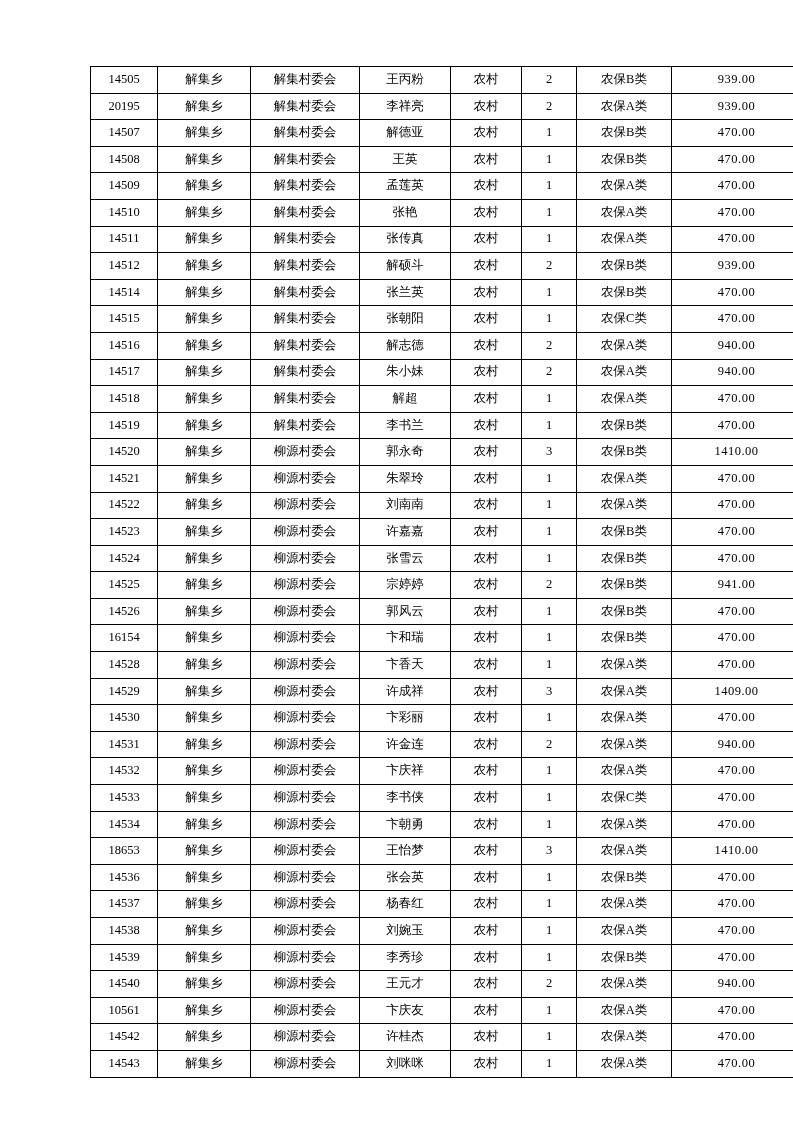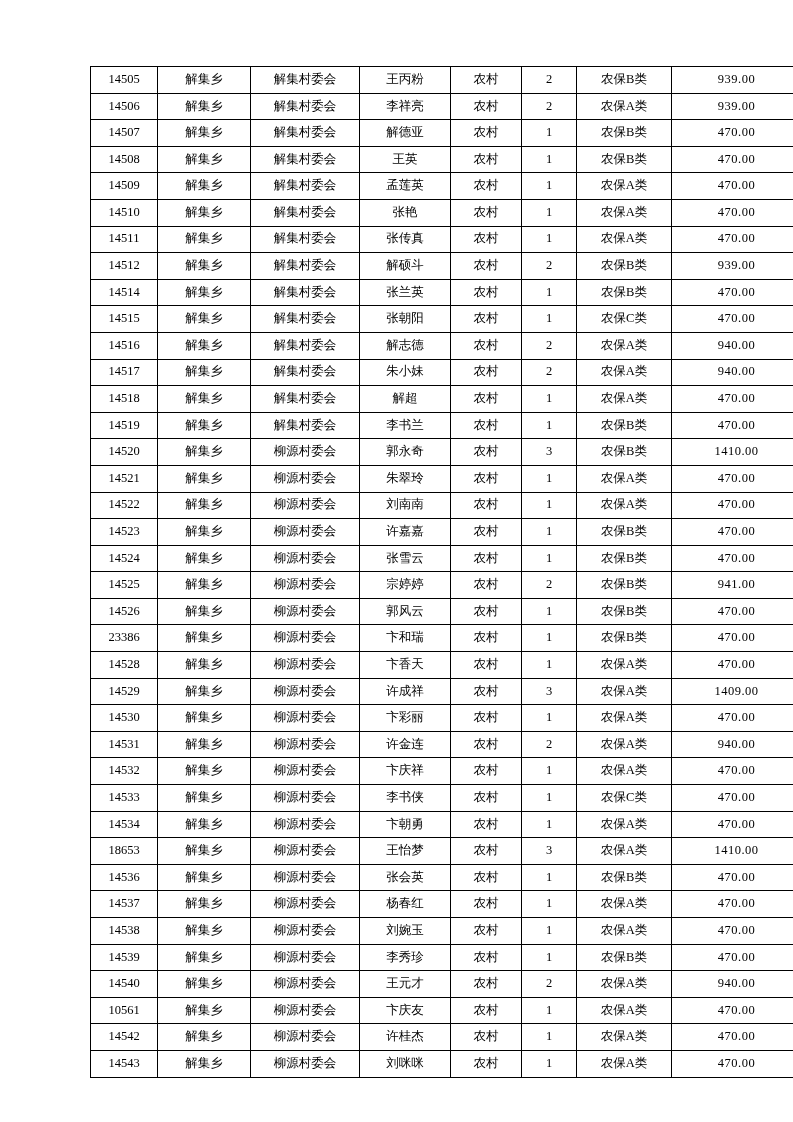--- a/index.html
+++ b/index.html
@@ -56,21 +56,21 @@
           <td class="c-id">14505</td>
           <td class="c-town">解集乡</td>
           <td class="c-village">解集村委会</td>
           <td class="c-name">王丙粉</td>
           <td class="c-type">农村</td>
           <td class="c-count">2</td>
           <td class="c-cat">农保B类</td>
           <td class="c-amount">939.00</td>
         </tr>
         <tr>
-          <td class="c-id">14506</td>
+          <td class="c-id">20195</td>
           <td class="c-town">解集乡</td>
           <td class="c-village">解集村委会</td>
           <td class="c-name">李祥亮</td>
           <td class="c-type">农村</td>
           <td class="c-count">2</td>
           <td class="c-cat">农保A类</td>
           <td class="c-amount">939.00</td>
         </tr>
         <tr>
           <td class="c-id">14507</td>
@@ -256,21 +256,21 @@
           <td class="c-id">14526</td>
           <td class="c-town">解集乡</td>
           <td class="c-village">柳源村委会</td>
           <td class="c-name">郭风云</td>
           <td class="c-type">农村</td>
           <td class="c-count">1</td>
           <td class="c-cat">农保B类</td>
           <td class="c-amount">470.00</td>
         </tr>
         <tr>
-          <td class="c-id">23386</td>
+          <td class="c-id">16154</td>
           <td class="c-town">解集乡</td>
           <td class="c-village">柳源村委会</td>
           <td class="c-name">卞和瑞</td>
           <td class="c-type">农村</td>
           <td class="c-count">1</td>
           <td class="c-cat">农保B类</td>
           <td class="c-amount">470.00</td>
         </tr>
         <tr>
           <td class="c-id">14528</td>

